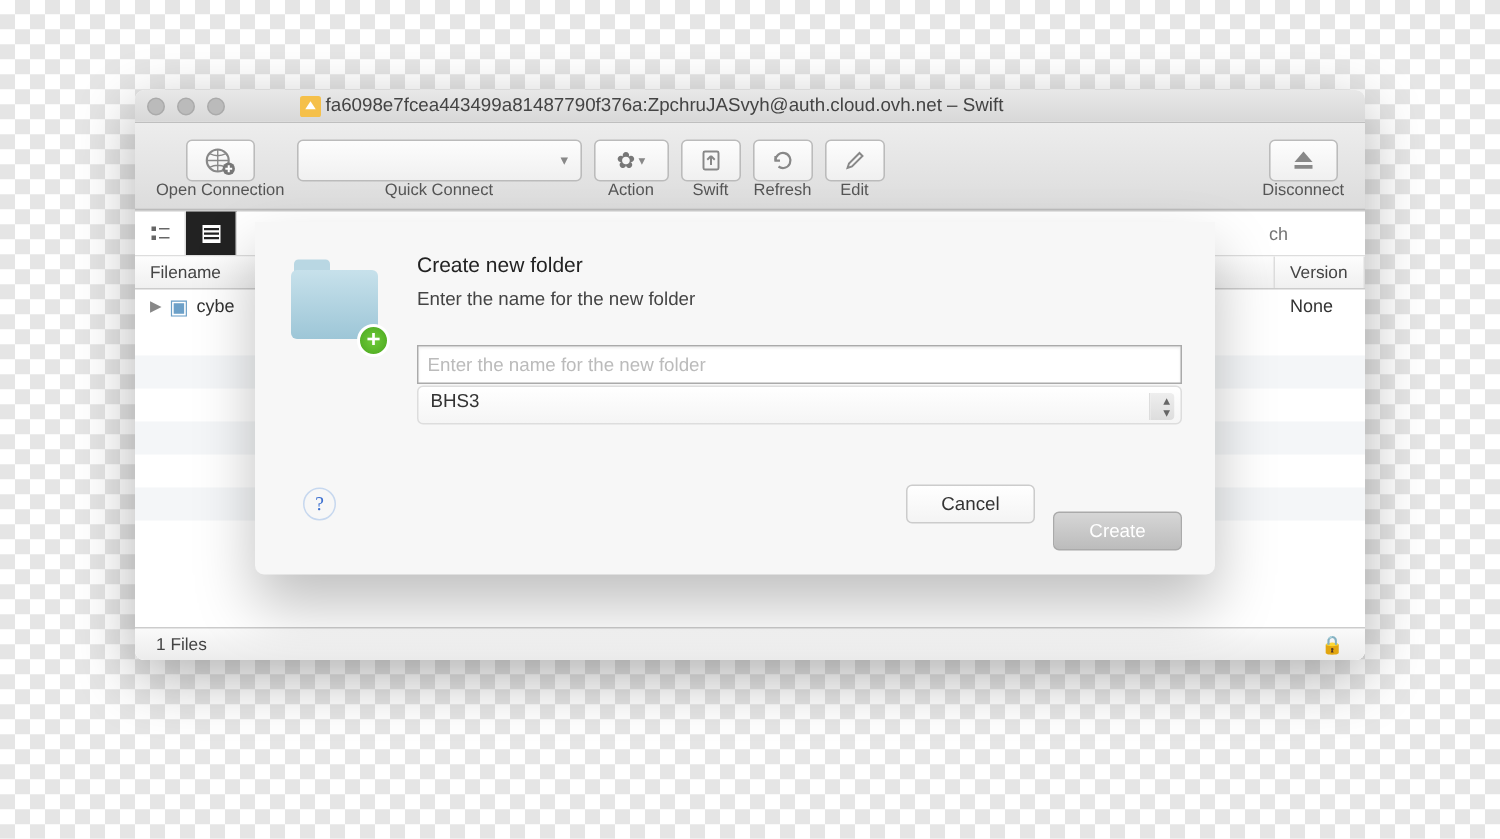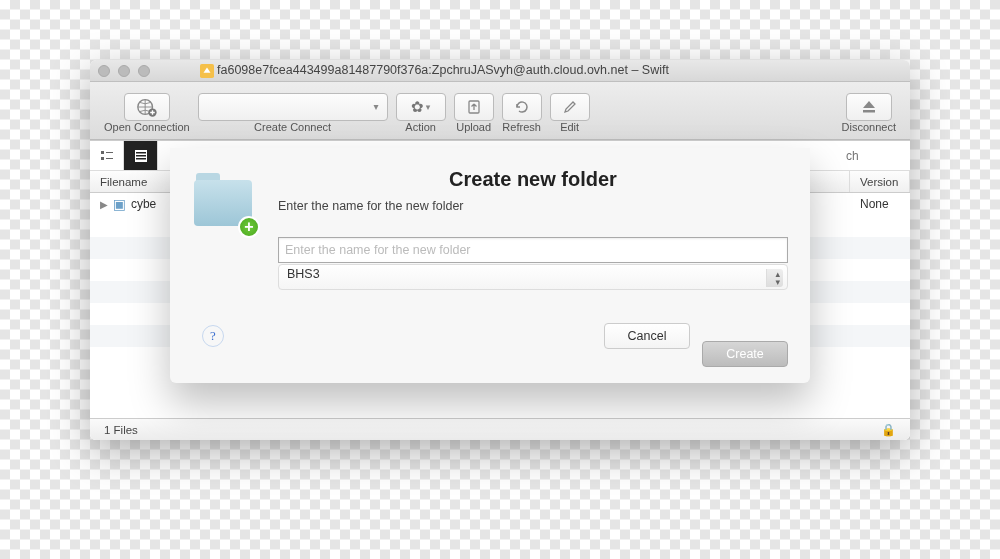--- a/index.html
+++ b/index.html
@@ -131,21 +131,21 @@
       width:58px; height:46px; background:linear-gradient(#c7e1eb,#9dc6d7); border-radius:4px; position:absolute; top:10px; left:2px;
     }
     .modal-icon .tab {
       width:24px;height:10px;background:#b9d7e3;border-radius:3px 3px 0 0;position:absolute;top:3px;left:4px;
     }
     .modal-icon .plus {
       position:absolute;bottom:-4px;right:-4px;width:22px;height:22px;border-radius:50%;background:radial-gradient(#6fcb3a,#4aa61e);
       color:#fff;display:flex;align-items:center;justify-content:center;font-size:16px;font-weight:bold;border:2px solid #fff;
     }
     .modal-body { flex:1; display:flex; flex-direction:column;}
-    .modal-title { font-size:20px; font-weight:700; color:#222; margin-bottom:8px;text-align:center;}
+    .modal-title { font-size:14px; font-weight:400; color:#222; margin-bottom:8px;}
     .modal-sub { font-size:12.5px; color:#444; margin-bottom:24px;}
     .modal-input {
       width:100%; height:26px; border:1px solid #aaa; background:#fff; padding:2px 6px; font-size:12.5px; color:#444;
       box-shadow: inset 0 1px 2px rgba(0,0,0,0.08);
     }
     .modal-input::placeholder { color:#bbb; }
     .modal-select {
       margin-top:1px;
       width:100%; height:26px; border:1px solid #ddd; border-radius:4px; background:linear-gradient(#fff,#f5f5f5); padding:2px 22px 2px 8px;
       font-size:12.5px; color:#333;
@@ -199,37 +199,37 @@
             <path d="M18 15.5 V20.5 M15.5 18 H20.5" stroke="#fff" stroke-width="1.5"></path>
           </svg>
       </div>
       <span>Open Connection</span>
     </div>
     <div class="tool">
       <div class="tool-btn tool-quickconnect">
         <span style="flex:1;"></span>
         <span style="color:#888;font-size:10px;">▾</span>
       </div>
-      <span>Create Connect</span>
+      <span>Quick Connect</span>
     </div>
     <div class="tool">
       <div class="tool-btn" style="width:50px;">
         <span style="color:#777;font-size:15px;">✿</span>
         <span style="color:#888;font-size:9px;margin-left:2px;">▾</span>
       </div>
       <span>Action</span>
     </div>
     <div class="tool">
       <div class="tool-btn" style="width:40px;">
         <svg width="16" height="16" viewBox="0 0 16 16">
             <rect x="3" y="2" width="10" height="12" rx="1" fill="none" stroke="#888" stroke-width="1.3"></rect>
             <path d="M8 11 V5 M8 5 L5.5 7.5 M8 5 L10.5 7.5" stroke="#888" fill="none" stroke-width="1.3"></path>
           </svg>
       </div>
-      <span>Upload</span>
+      <span>Swift</span>
     </div>
     <div class="tool">
       <div class="tool-btn" style="width:40px;">
         <svg width="16" height="16" viewBox="0 0 16 16">
             <path d="M3 8 A5 5 0 1 1 5 12" fill="none" stroke="#888" stroke-width="1.5"></path>
             <path d="M3 5 L3 8 L6 8" fill="none" stroke="#888" stroke-width="1.5"></path>
           </svg>
       </div>
       <span>Refresh</span>
     </div>

